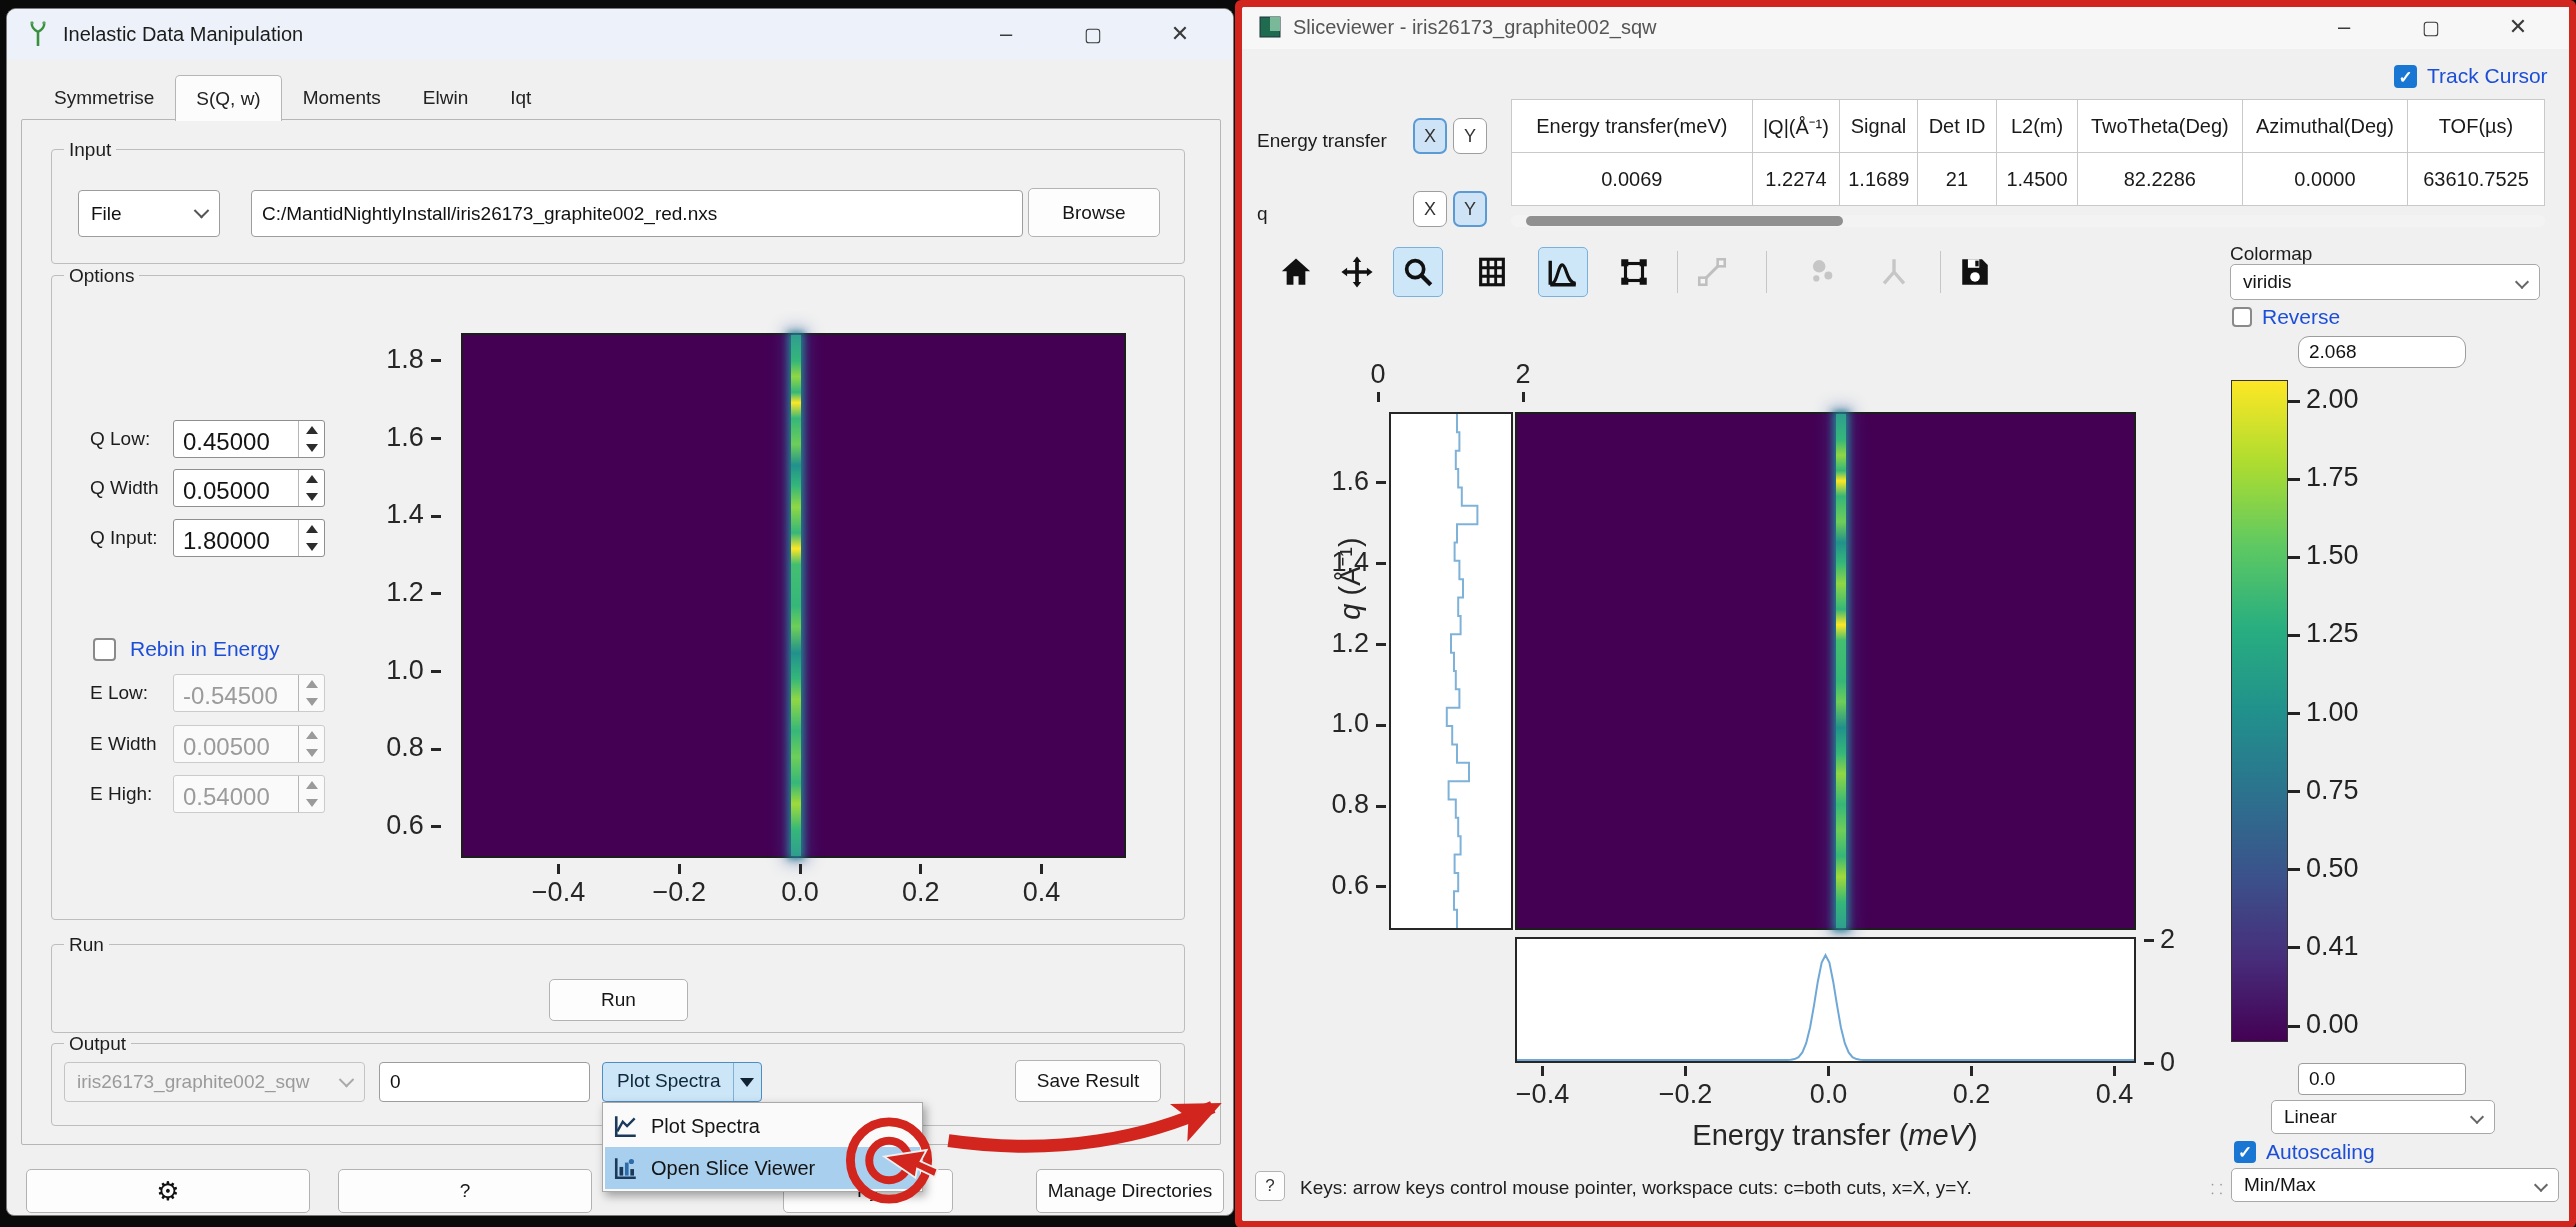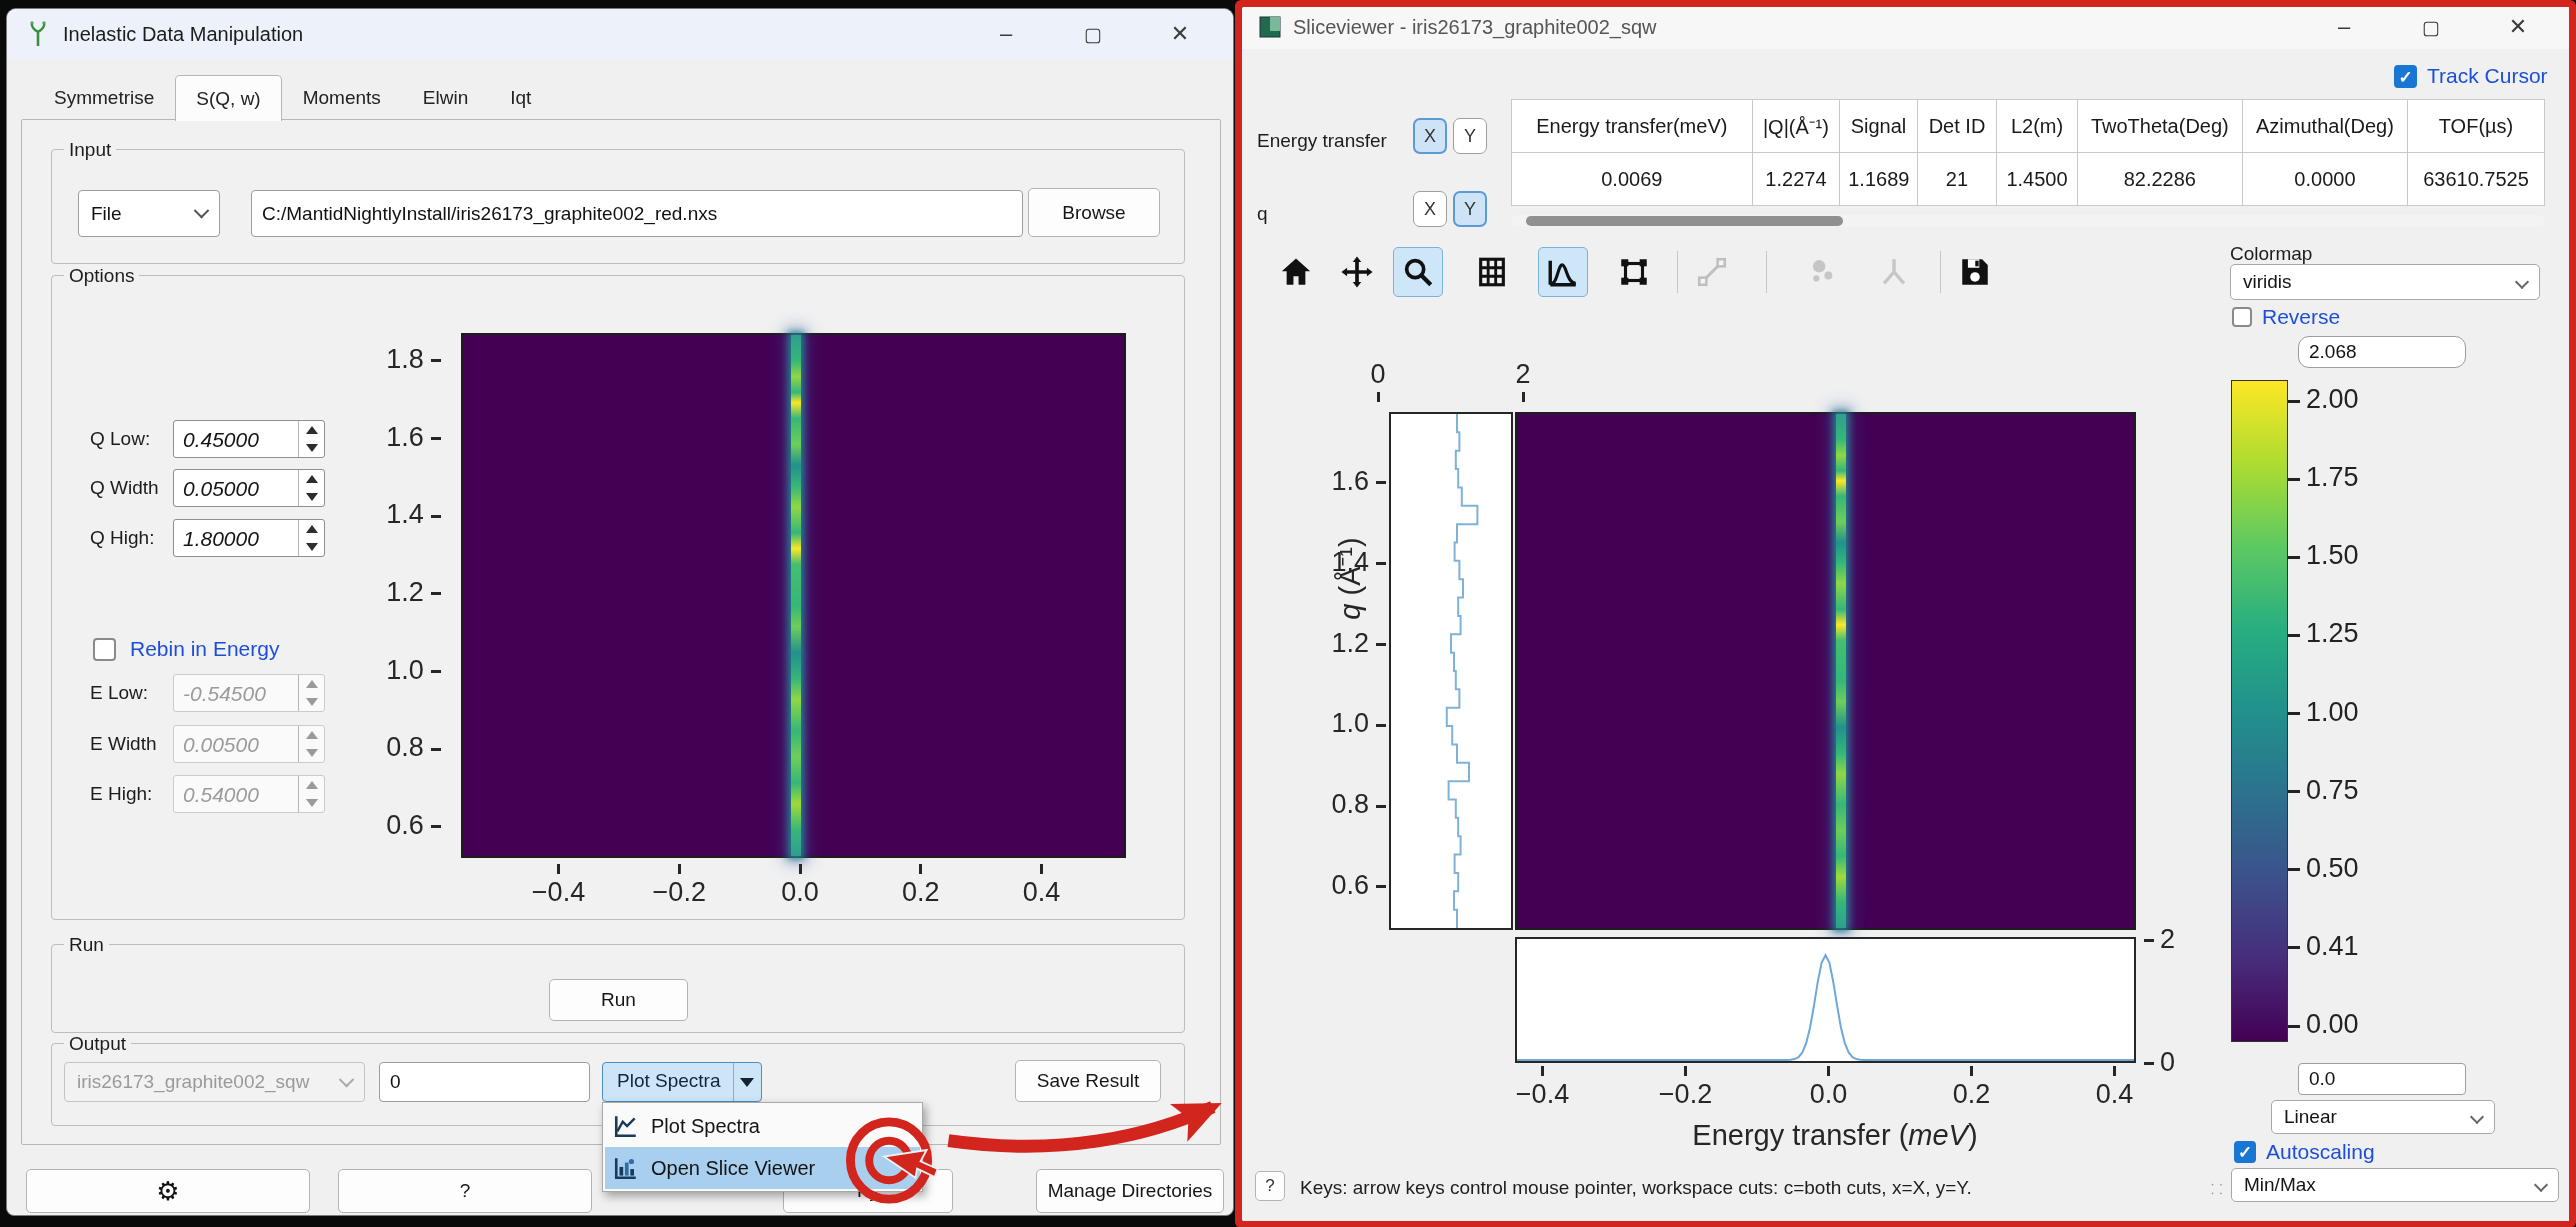--- a/index.html
+++ b/index.html
@@ -34,21 +34,21 @@
   .combo .chev{margin-left:auto;width:11px;height:11px;border-right:2px solid #555;border-bottom:2px solid #555;transform:rotate(45deg) translate(-2px,-2px);}
   .combo.disabled{background:#f2f2f2;color:#9a9a9a;border-color:#c4c4c4;}
   .combo.disabled .chev{border-color:#aaa;}
   .tfield{background:#fff;border:1px solid #9d9d9d;border-radius:4px;font-size:19px;color:#111;padding:0 10px;position:absolute;}
   input.tfield{outline:none;}
   .btn{position:absolute;background:#fdfdfd;border:1px solid #b3b3b3;border-radius:5px;font-size:19px;color:#161616;display:flex;align-items:center;justify-content:center;cursor:default;}
 
   .spinrow{position:absolute;display:flex;align-items:center;}
   .spinrow .slabel{font-size:19px;color:#1c1c1c;width:83px;}
   .spinbox{width:152px;height:38px;background:#fff;border:1px solid #8f8f8f;border-radius:3px;display:flex;}
-  .spinbox .sval{flex:1;font-size:21px;color:#141414;padding:7px 0 0 9px;font-style:italic;}
+  .spinbox .sval{flex:1;font-size:24px;color:#141414;padding:7px 0 0 9px;}
   .spinbox .arrows{width:26px;border-left:1px solid #b5b5b5;display:flex;flex-direction:column;}
   .spinbox .arrows>div{flex:1;display:flex;align-items:center;justify-content:center;}
   .tri-up{width:0;height:0;border-left:6px solid transparent;border-right:6px solid transparent;border-bottom:8px solid #2d2d2d;}
   .tri-dn{width:0;height:0;border-left:6px solid transparent;border-right:6px solid transparent;border-top:8px solid #2d2d2d;}
   .spinbox.disabled{border-color:#cbcbcb;background:#fafafa;}
   .spinbox.disabled .sval{color:#9b9b9b;}
   .spinbox.disabled .tri-up{border-bottom-color:#9a9a9a;}
   .spinbox.disabled .tri-dn{border-top-color:#9a9a9a;}
 
   .checkbox{width:23px;height:23px;border:2px solid #8a8a8a;border-radius:4px;background:#fff;display:inline-block;}
@@ -188,21 +188,21 @@
               <div>
                 <span class="tri-up"></span>
               </div>
               <div>
                 <span class="tri-dn"></span>
               </div>
             </div>
           </div>
         </div>
         <div class="spinrow" style="left: 83px; top: 510px;">
-          <span class="slabel">Q High:</span>
+          <span class="slabel">Q Input:</span>
           <div class="spinbox">
             <div class="sval">1.80000</div>
             <div class="arrows">
               <div>
                 <span class="tri-up"></span>
               </div>
               <div>
                 <span class="tri-dn"></span>
               </div>
             </div>

